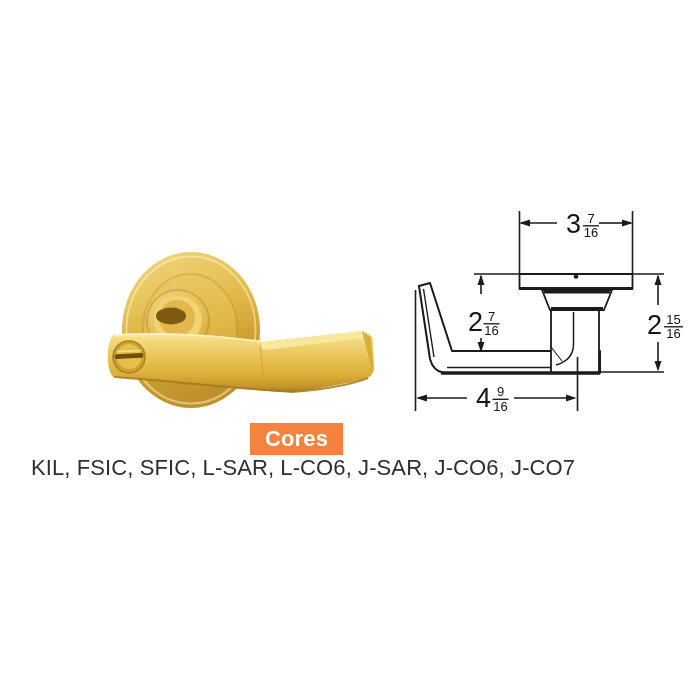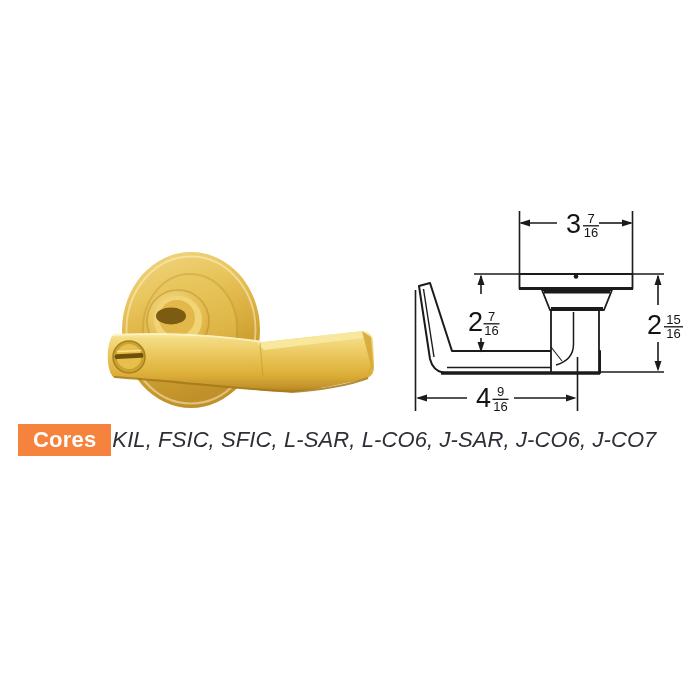--- a/index.html
+++ b/index.html
@@ -19,26 +19,26 @@
   
   .dline{stroke:#1b1b1b;stroke-width:1.6;fill:none;}
   .dthick{stroke:#1b1b1b;stroke-width:3.2;fill:none;}
   .dshape{stroke:#1b1b1b;stroke-width:1.8;fill:#ffffff;stroke-linejoin:round;}
   .darrow{fill:#1b1b1b;stroke:none;}
   .dim-whole{font-size:27px;fill:#141414;font-weight:500;}
   .dim-frac{font-size:13px;fill:#141414;font-weight:500;}
   .frac-bar{stroke:#141414;stroke-width:1.3;}
   text{font-family:"Liberation Sans",sans-serif;}
   
-  .cores-row{position:absolute;left:18px;top:423px;display:flex;align-items:center;height:33px;}
+  .cores-row{position:absolute;left:18px;top:423px;display:flex;align-items:center;height:33px;flex-direction:column;}
   .cores-badge{
     background:#f5833d;color:#ffffff;font-weight:bold;font-size:22px;
     height:32px;line-height:32px;padding:0 15px;letter-spacing:.2px;
   }
-  .cores-list{margin-left:1px;font-size:22px;color:#2e2e36;letter-spacing:.1px;white-space:nowrap;font-style:italic;}
+  .cores-list{margin-left:13px;font-size:22px;color:#2e2e36;letter-spacing:.1px;white-space:nowrap;}
 </style>
 </head>
 <body>
 
 <div id="canvas">
 
 
   <svg class="photo-svg" viewBox="75 240 330 180" aria-hidden="true">
     <defs>
       <linearGradient id="gRose" x1="0" y1="0" x2="0.3" y2="1">

